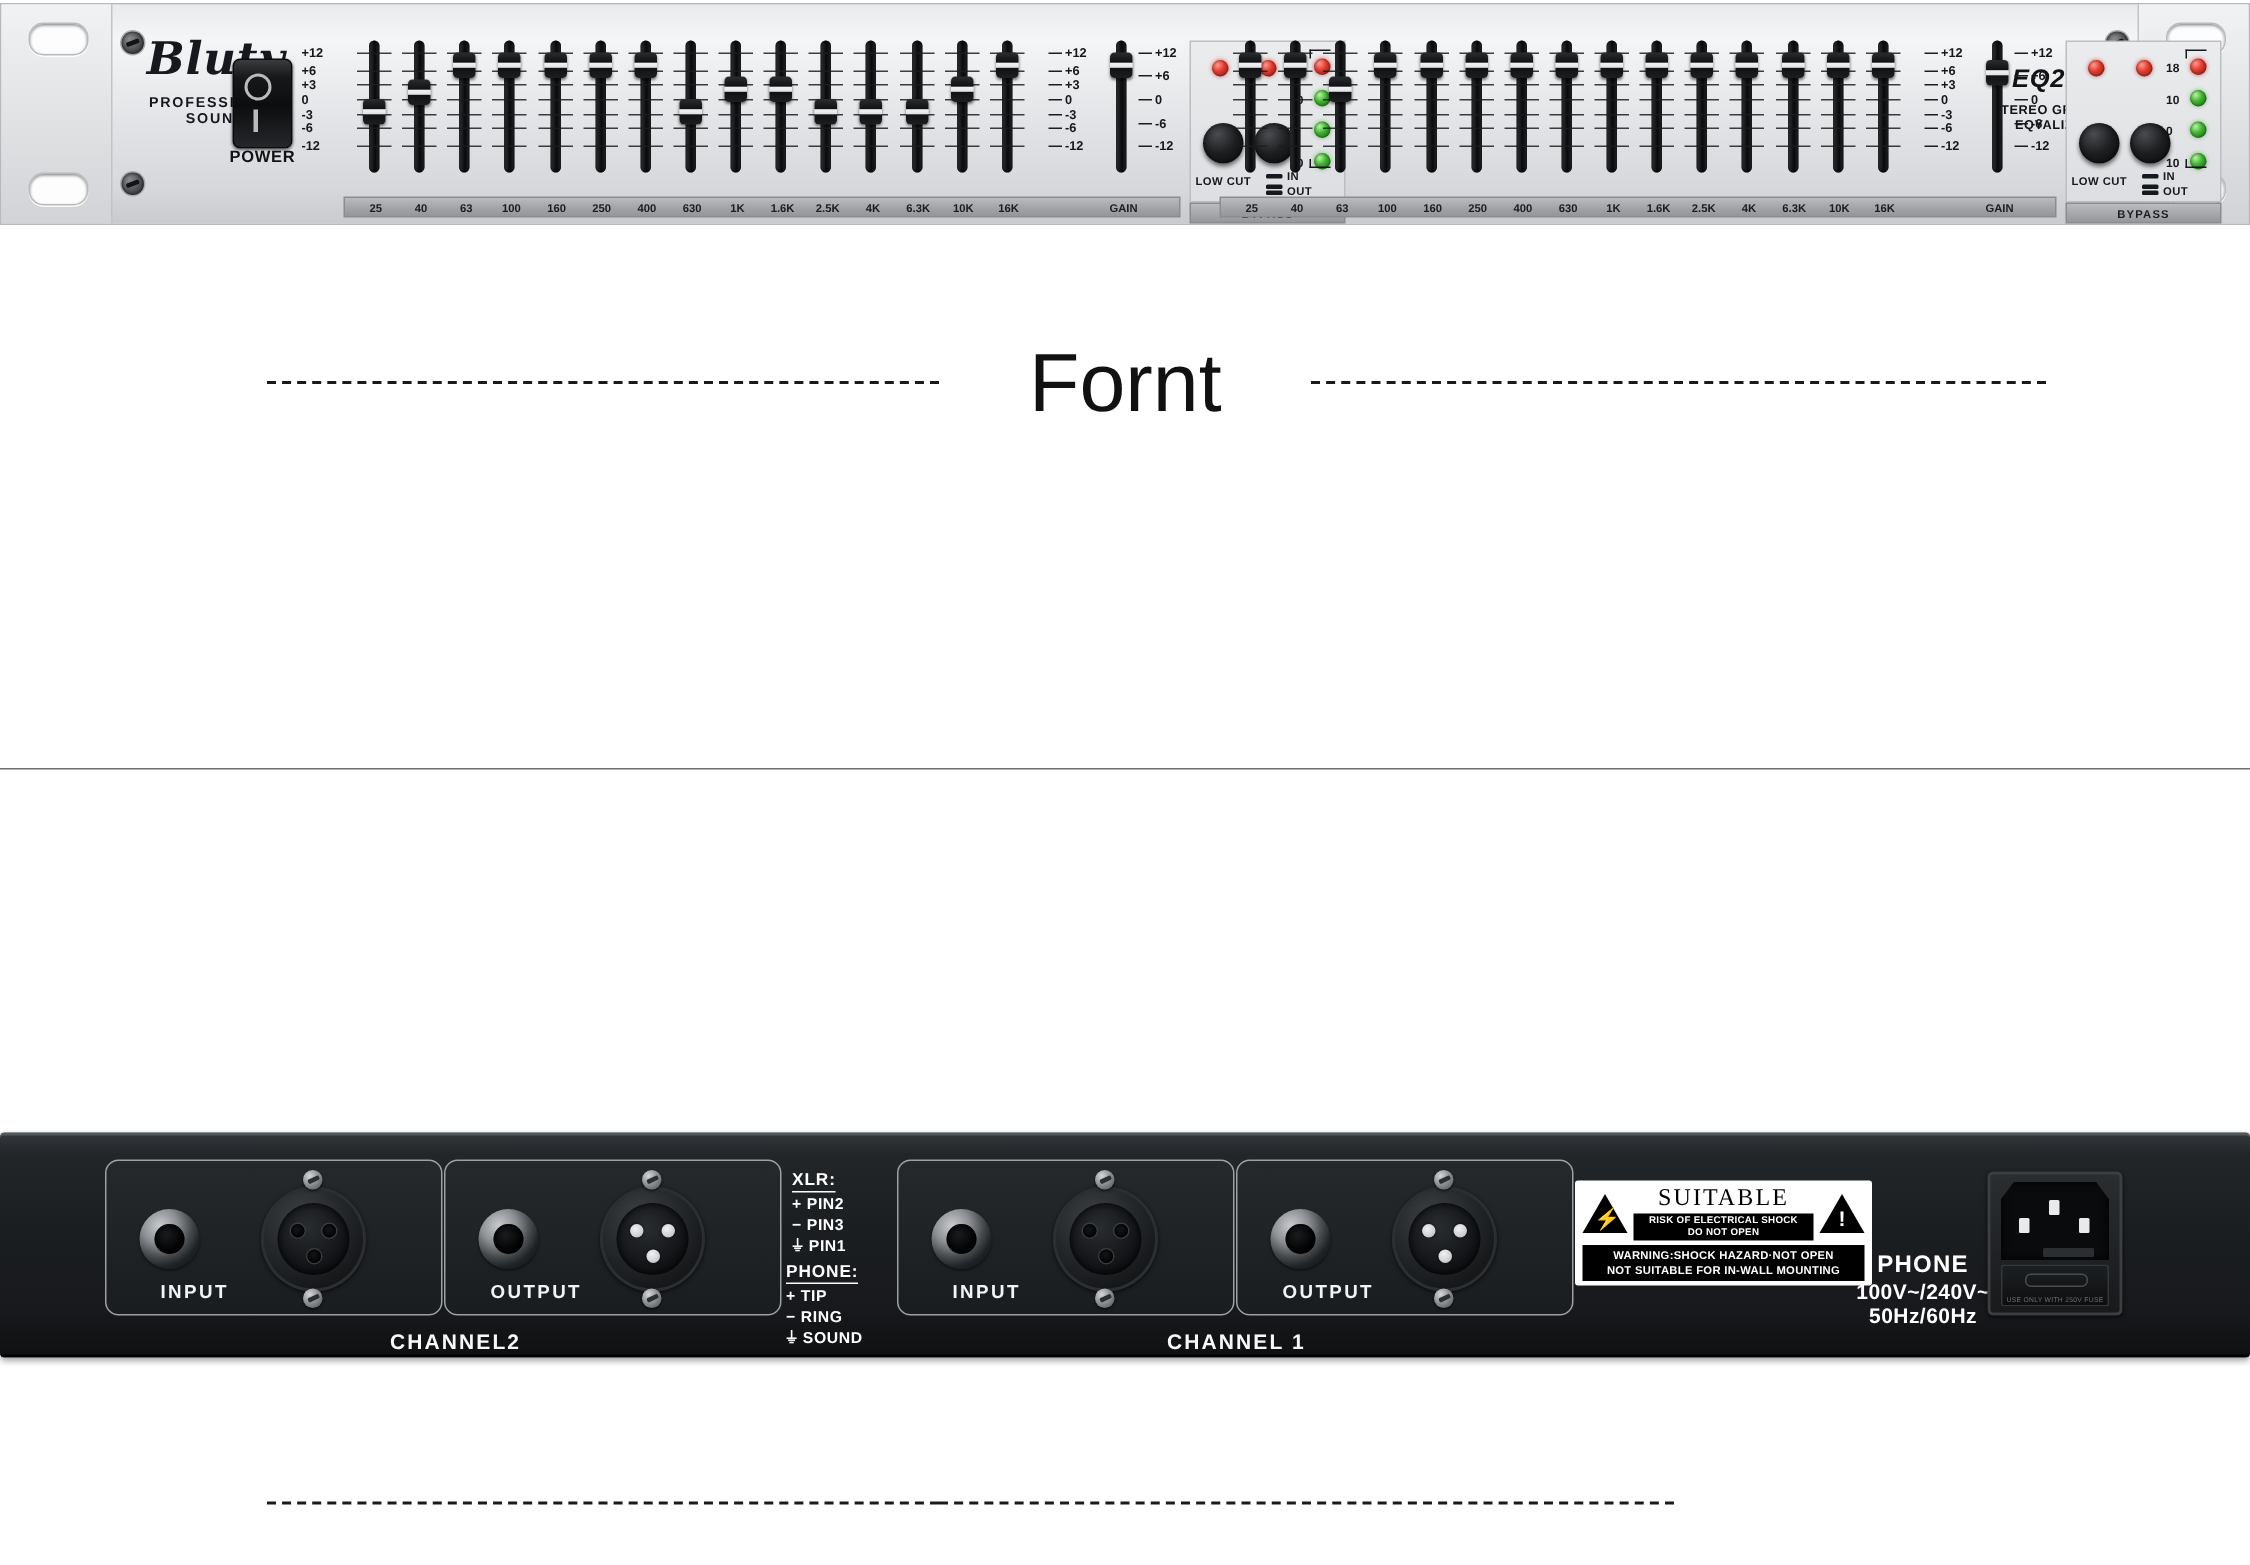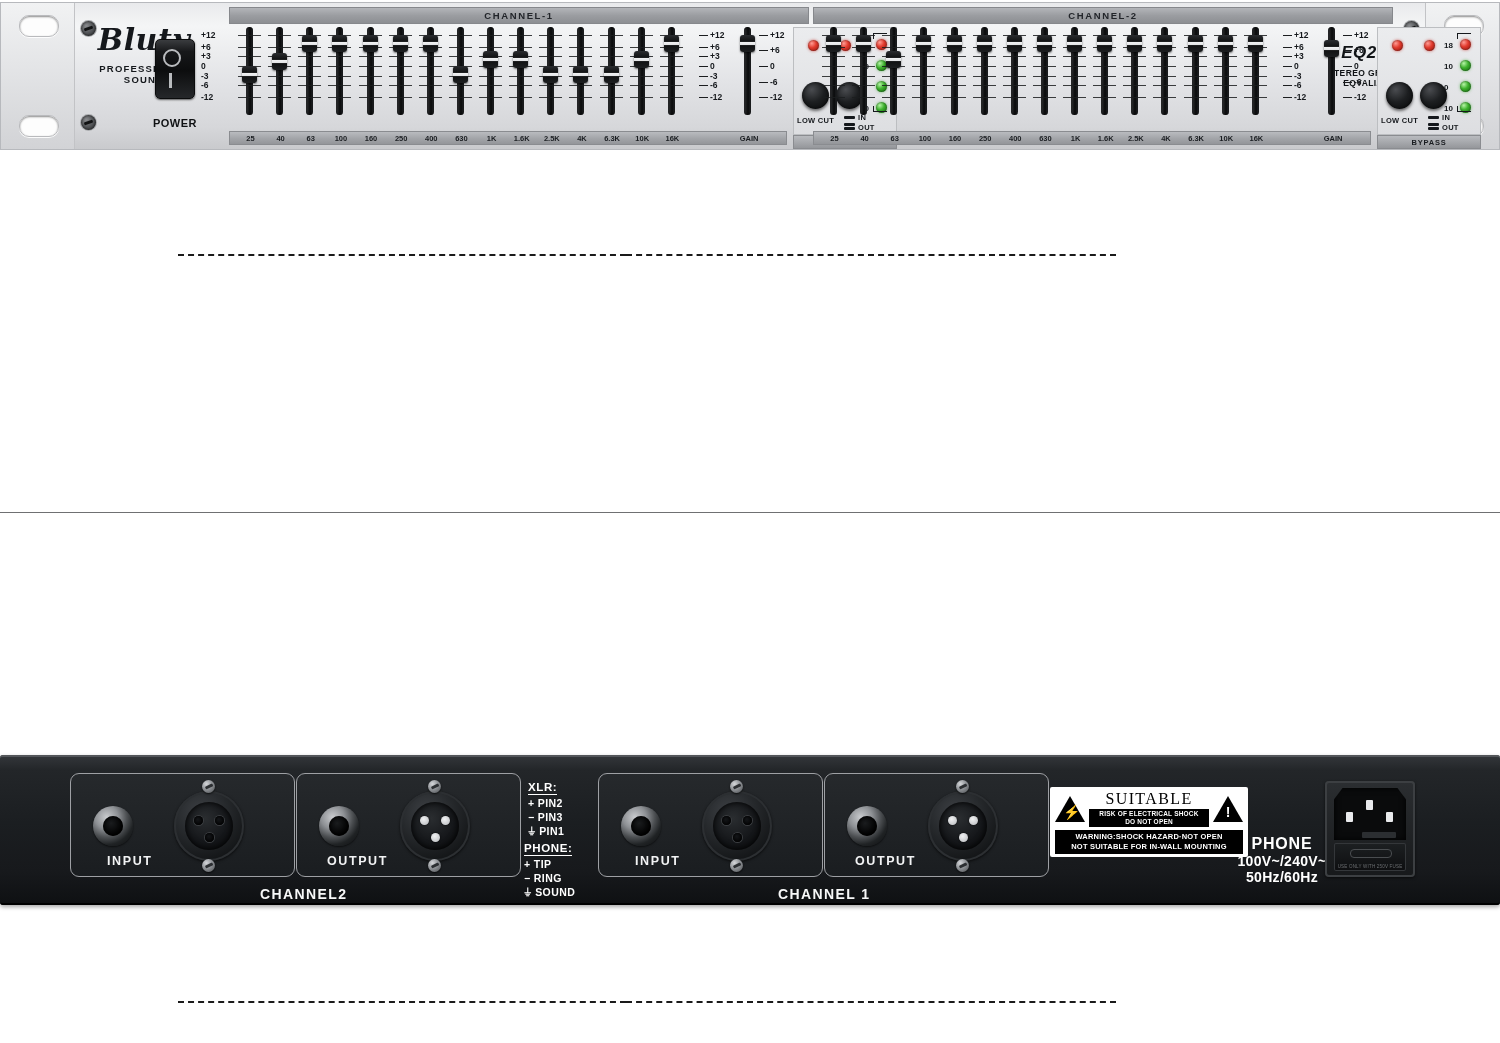--- a/index.html
+++ b/index.html
@@ -54,21 +54,21 @@
     border:1px solid #0a0b0c; box-shadow:0 1px 2px rgba(0,0,0,.6);
     position:relative;
   }
   .rocker:before{
     content:"";position:absolute;left:7px;top:9px;width:14px;height:14px;border-radius:50%;
     border:2px solid #b9bbbe;
   }
   .rocker:after{
     content:"";position:absolute;left:13px;top:33px;width:2.5px;height:15px;background:#b9bbbe;
   }
-  .power-label{margin-top:18px;font-size:11px;font-weight:700;letter-spacing:.5px;color:#101214;}
+  .power-label{margin-top:0;font-size:11px;font-weight:700;letter-spacing:.5px;color:#101214;}
 
   
   .chan{position:absolute;top:4px;height:140px;}
   .chan-header{
     position:absolute;left:0;top:0;height:17px;width:100%;
     background:linear-gradient(180deg,#b3b5b9 0%,#9b9da1 50%,#8d8f93 100%);
     border:1px solid #86888c;box-sizing:border-box;
   }
   .chan-title{
     position:absolute;left:0;right:0;top:2px;text-align:center;
@@ -264,23 +264,20 @@
   </div>
 
   <div class="model-block">
     <div class="model-name">EQ215</div>
     <div class="model-l1">STEREO GRAPHIC</div>
     <div class="model-l2">EQYALIZER</div>
   </div>
 
   <div id="channels-host">
       <div class="chan" style="left: 228px; width: 580px;">
-        <div class="chan-header">
-          <div class="chan-title">CHANNEL-1</div>
-        </div>
         <div class="fader-bay" style="left: 0px; width: 466px;">
           <div class="fader" style="left: 14px;">
             <div class="fader-slot"></div>
             <div class="tickrow" style="top: 8px;"></div>
             <div class="tickrow" style="top: 20px;"></div>
             <div class="tickrow" style="top: 29px;"></div>
             <div class="tickrow" style="top: 39px;"></div>
             <div class="tickrow" style="top: 49px;"></div>
             <div class="tickrow" style="top: 58px;"></div>
             <div class="tickrow" style="top: 70px;"></div>
@@ -521,23 +518,20 @@
             <div class="small-lab" style="left: 64px; top: 85px;">IN</div>
             <div class="io-mark two" style="left: 50px; top: 95px;"></div>
             <div class="small-lab" style="left: 64px; top: 95px;">OUT</div>
           </div>
           <div class="bypass-strip">
             <div class="bypass-txt">BYPASS</div>
           </div>
         </div>
       </div>
       <div class="chan" style="left: 812px; width: 580px;">
-        <div class="chan-header">
-          <div class="chan-title">CHANNEL-2</div>
-        </div>
         <div class="fader-bay" style="left: 0px; width: 466px;">
           <div class="fader" style="left: 14px;">
             <div class="fader-slot"></div>
             <div class="tickrow" style="top: 8px;"></div>
             <div class="tickrow" style="top: 20px;"></div>
             <div class="tickrow" style="top: 29px;"></div>
             <div class="tickrow" style="top: 39px;"></div>
             <div class="tickrow" style="top: 49px;"></div>
             <div class="tickrow" style="top: 58px;"></div>
             <div class="tickrow" style="top: 70px;"></div>
@@ -773,20 +767,21 @@
           <div class="bypass-strip">
             <div class="bypass-txt">BYPASS</div>
           </div>
         </div>
       </div>
     </div>
 </div>
 
 <div class="caption" style="top:225px;height:60px;">
   <div class="cap-line" style="margin-left:178px;width:448px;"></div>
+  <div class="cap-text" style="margin:0 60px;">Fornt</div>
   <div class="cap-line" style="width:490px;"></div>
 </div>
 
 <div class="hrule" style="top:512px;"></div>
 
 <div class="back-unit">
   <div class="back-bevel"></div>
 
   <div class="jack-group" style="left:70px;width:225px;">
     <div class="trs" style="left:22px;top:32px;"></div>

